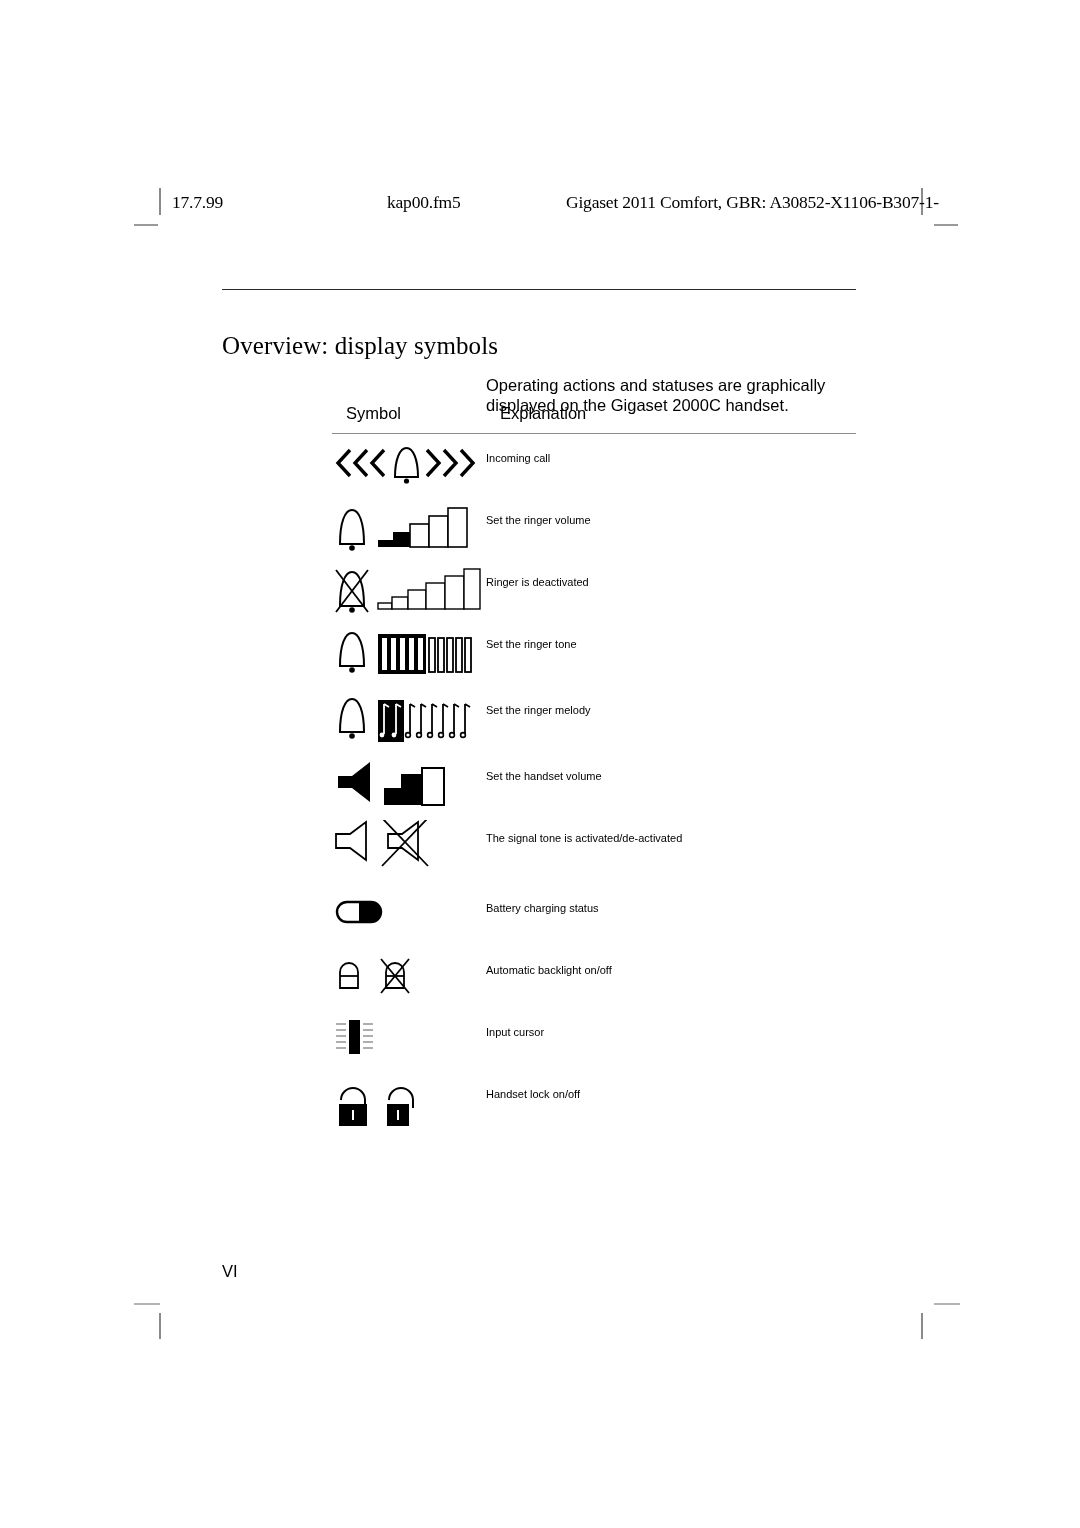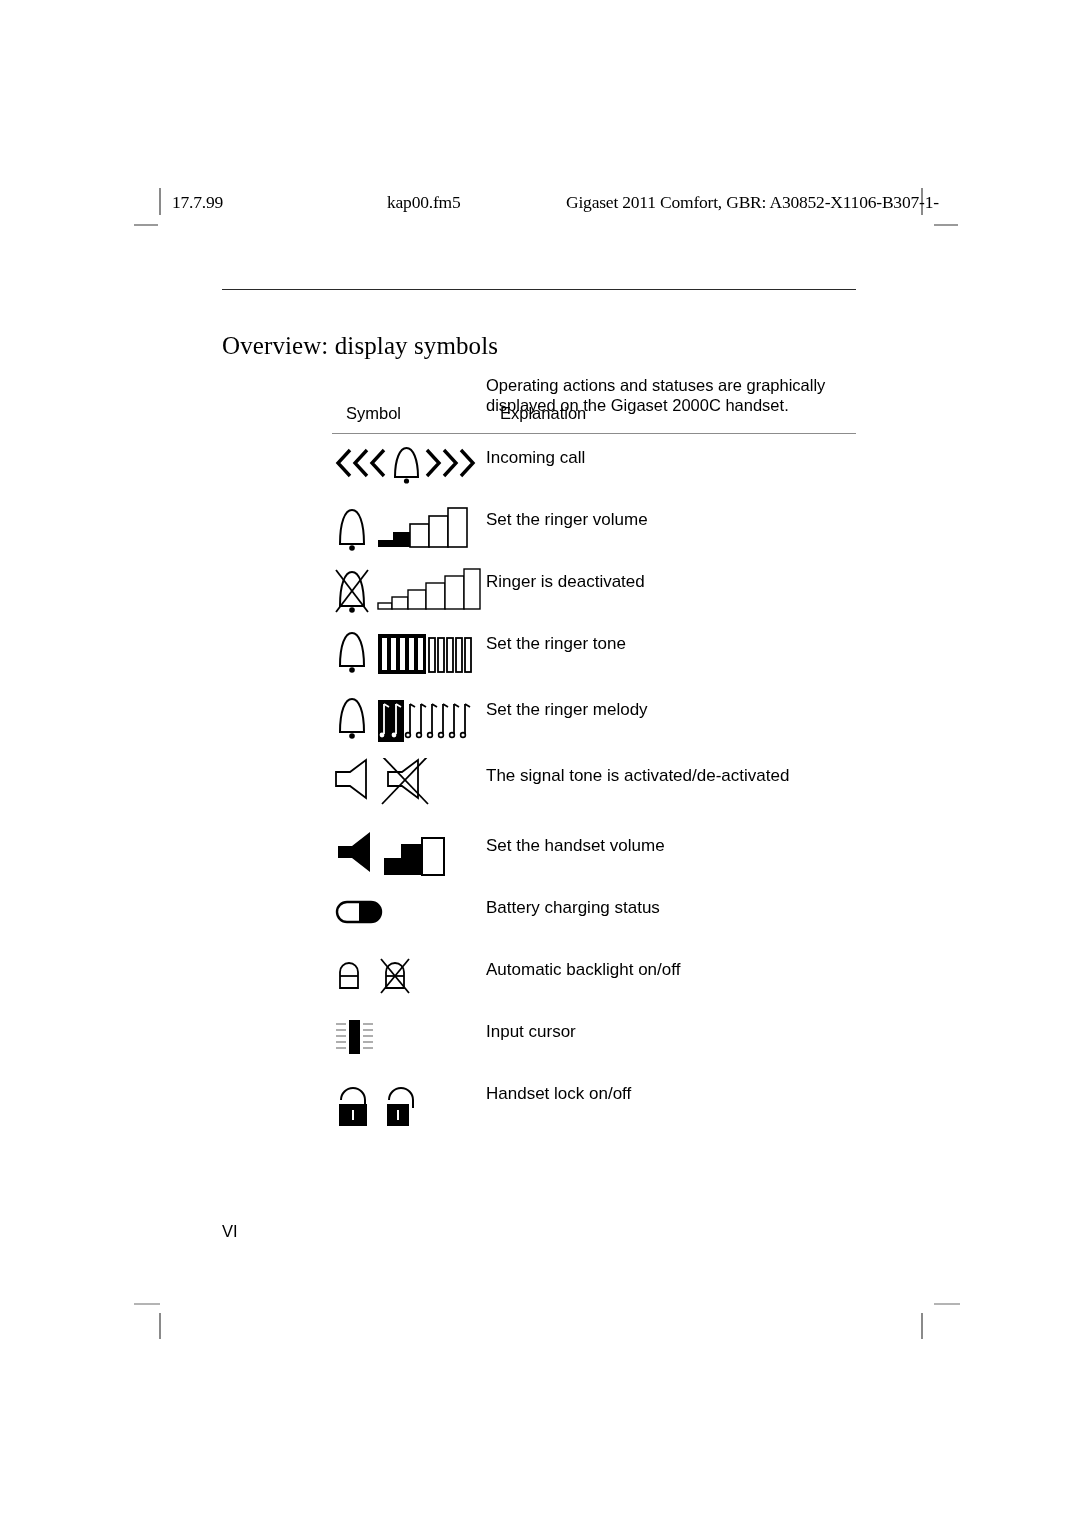--- a/index.html
+++ b/index.html
@@ -114,29 +114,29 @@
     left: 0;
     top: 0;
     width: 150px;
     height: 56px;
   }
   .row-txt {
     position: absolute;
     left: 154px;
     top: 8px;
     width: 370px;
-    font-size: 17px;
+    font-size: 11px;
     line-height: 20px;
   }
 
   
   .folio {
     position: absolute;
     left: 222px;
-    top: 1222px;
+    top: 1262px;
     font-size: 16.5px;
   }
 </style>
 </head>
 <body>
 
 <div class="crop-tick-v mark-tl-v"></div>
 <div class="crop-tick-h mark-tl-h"></div>
 <div class="crop-tick-v mark-tr-v"></div>
 <div class="crop-tick-h mark-tr-h"></div>
@@ -275,42 +275,42 @@
           <circle cx="98" cy="43" r="2.4"></circle>
             <circle cx="109" cy="43" r="2.4"></circle>
           <circle cx="120" cy="43" r="2.4"></circle>
             <circle cx="131" cy="43" r="2.4"></circle>
         </g>
       </svg>
     </div>
     <div class="row-txt">Set the ringer melody</div>
   </div>
 
+  <div class="row" style="height:58px">
+    <div class="row-sym">
+      <svg width="150" height="56" viewBox="0 0 150 56">
+        <path d="M6 18 L20 18 L38 4 L38 44 L20 30 L6 30 Z" fill="#000"></path>
+        <rect x="52" y="30" width="17" height="17" fill="#000"></rect>
+        <rect x="69" y="16" width="21" height="31" fill="#000"></rect>
+        <rect x="90" y="10" width="22" height="37" fill="#fff" stroke="#000" stroke-width="2"></rect>
+      </svg>
+    </div>
+    <div class="row-txt">Set the handset volume</div>
+  </div>
+
   <div class="row" style="height:70px">
     <div class="row-sym">
       <svg width="150" height="56" viewBox="0 0 150 56">
         <path d="M4 14 L18 14 L34 2 L34 40 L18 28 L4 28 Z" fill="#fff" stroke="#000" stroke-width="1.8"></path>
         <path d="M56 14 L70 14 L86 2 L86 40 L70 28 L56 28 Z" fill="#fff" stroke="#000" stroke-width="1.8"></path>
         <line x1="50" y1="-2" x2="96" y2="46" stroke="#000" stroke-width="1.8"></line>
         <line x1="96" y1="-2" x2="50" y2="46" stroke="#000" stroke-width="1.8"></line>
       </svg>
     </div>
     <div class="row-txt">The signal tone is activated/de-activated</div>
-  </div>
-
-  <div class="row" style="height:58px">
-    <div class="row-sym">
-      <svg width="150" height="56" viewBox="0 0 150 56">
-        <path d="M6 18 L20 18 L38 4 L38 44 L20 30 L6 30 Z" fill="#000"></path>
-        <rect x="52" y="30" width="17" height="17" fill="#000"></rect>
-        <rect x="69" y="16" width="21" height="31" fill="#000"></rect>
-        <rect x="90" y="10" width="22" height="37" fill="#fff" stroke="#000" stroke-width="2"></rect>
-      </svg>
-    </div>
-    <div class="row-txt">Set the handset volume</div>
   </div>
 
 
   <div class="row" style="height:60px">
     <div class="row-sym">
       <svg width="150" height="56" viewBox="0 0 150 56">
         <rect x="5" y="12" width="44" height="20" rx="10" ry="10" fill="#fff" stroke="#000" stroke-width="2.4"></rect>
         <path d="M27 12 L39 12 A10 10 0 0 1 39 32 L27 32 Z" fill="#000"></path>
       </svg>
     </div>

